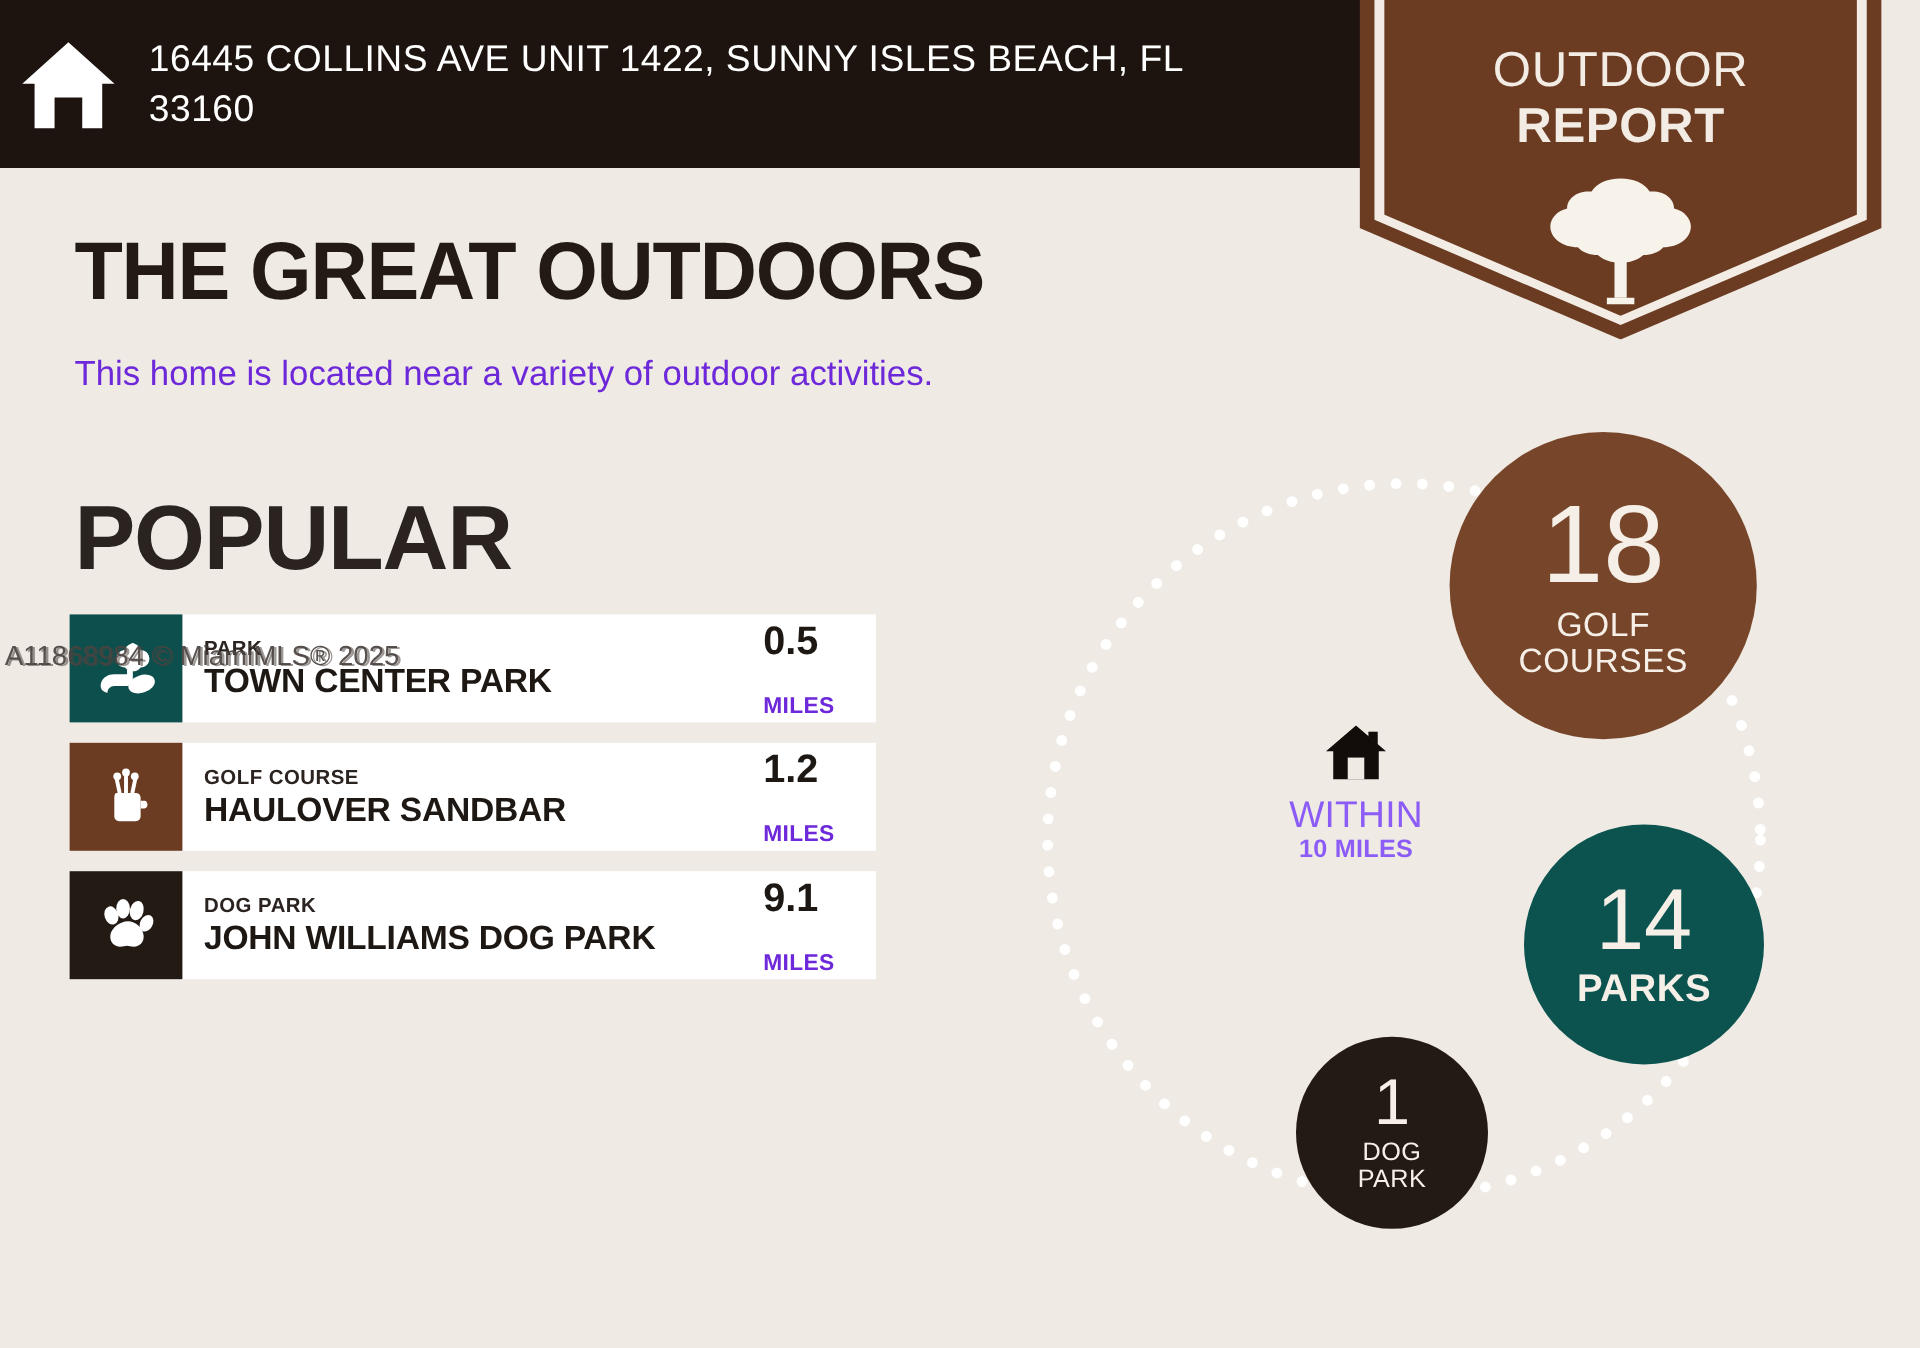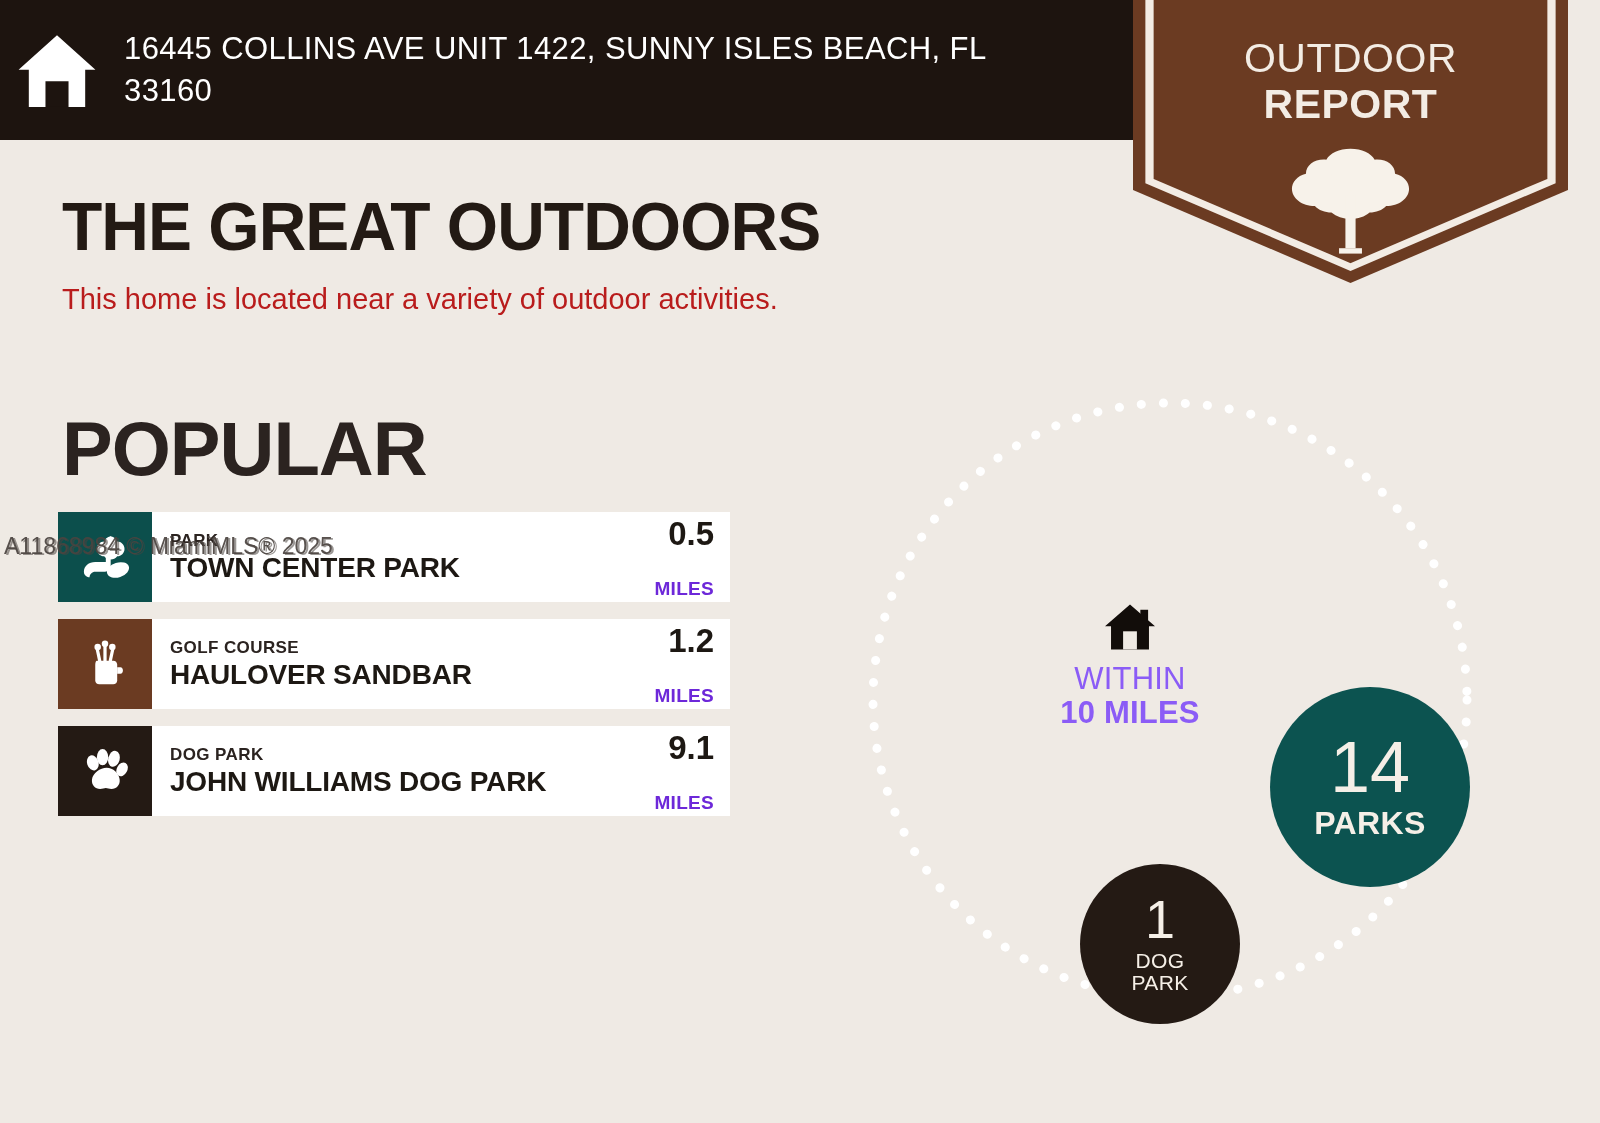--- a/index.html
+++ b/index.html
@@ -49,22 +49,22 @@
   .badge-text .l2{font-weight:700;display:block;}
 
   
   .title{
     position:absolute;left:62px;top:187px;
     font-size:68px;font-weight:700;color:#231a14;
     letter-spacing:-1px;margin:0;
     transform:scaleX(.97);transform-origin:left center;
   }
   .subtitle{
-    position:absolute;left:62px;top:283px;
-    font-size:29px;font-weight:400;color:#b91c1c;
+    position:absolute;left:62px;top:296px;
+    font-size:29px;font-weight:400;color:#6d28d9;
     letter-spacing:0;margin:0;
   }
   .popular{
     position:absolute;left:62px;top:405px;
     font-size:76px;font-weight:700;color:#2b2320;
     letter-spacing:-1px;margin:0;
   }
 
   
   .list{
@@ -88,21 +88,21 @@
   .row-cat{
     font-size:17px;font-weight:700;color:#2b2320;
     letter-spacing:.4px;line-height:1;margin-bottom:5px;
   }
   .row-name{
     font-size:28px;font-weight:700;color:#1d1813;
     letter-spacing:-.2px;line-height:1;
   }
   .row-dist{
     flex:0 0 auto;display:flex;flex-direction:column;
-    justify-content:center;align-items:flex-end;
+    justify-content:center;align-items:flex-start;
     padding-right:16px;padding-left:8px;min-width:78px;gap:26px;
   }
   .row-dist-num{
     font-size:33px;font-weight:700;color:#1d1813;line-height:1;
   }
   .row-dist-unit{
     font-size:19px;font-weight:700;color:#6d28d9;
     letter-spacing:.3px;line-height:1;margin-top:3px;
   }
 
@@ -132,21 +132,21 @@
   .stat-dog{left:260px;top:524px;width:160px;height:160px;}
   .stat-dog .num{font-size:54px;}
   .stat-dog .lbl{font-size:21px;margin-top:5px;}
 
   .center-block{
     position:absolute;left:200px;top:262px;width:220px;
     text-align:center;color:#8b5cf6;
   }
   .center-block .c-house{margin:0 auto 10px;display:block;width:56px;height:50px;}
   .center-block .c-l1{font-size:31px;font-weight:400;line-height:1.1;letter-spacing:.2px;}
-  .center-block .c-l2{font-size:31px;font-weight:700;line-height:1.1;letter-spacing:.2px;}
+  .center-block .c-l2{font-size:21px;font-weight:700;line-height:1.1;letter-spacing:.2px;}
 
   
   .watermark{
     position:absolute;left:4px;top:533px;
     font-size:23px;color:#4b4440;opacity:.92;
     white-space:nowrap;font-weight:400;pointer-events:none;
   }
   .watermark.dup{left:6px;top:534px;opacity:.55;}
 </style>
 </head>
@@ -264,20 +264,27 @@
   </div>
 
 </div>
 
 <div class="diagram">
 
   <svg class="dotted" viewBox="0 0 700 720" aria-hidden="true">
     <circle cx="350" cy="360" r="297" fill="none" stroke="#ffffff" stroke-width="9" stroke-linecap="round" stroke-dasharray="0.1 22"></circle>
   </svg>
 
+  <div class="stat stat-golf" style="background:#77462a">
+    <div class="num">18</div>
+    <div class="lbl">
+      <div>GOLF</div>
+      <div>COURSES</div>
+    </div>
+  </div>
 
   <div class="stat stat-parks" style="background:#0c5350">
     <div class="num">14</div>
     <div class="lbl">PARKS</div>
   </div>
 
   <div class="stat stat-dog" style="background:#241a14">
     <div class="num">1</div>
     <div class="lbl">
       <div>DOG</div>

